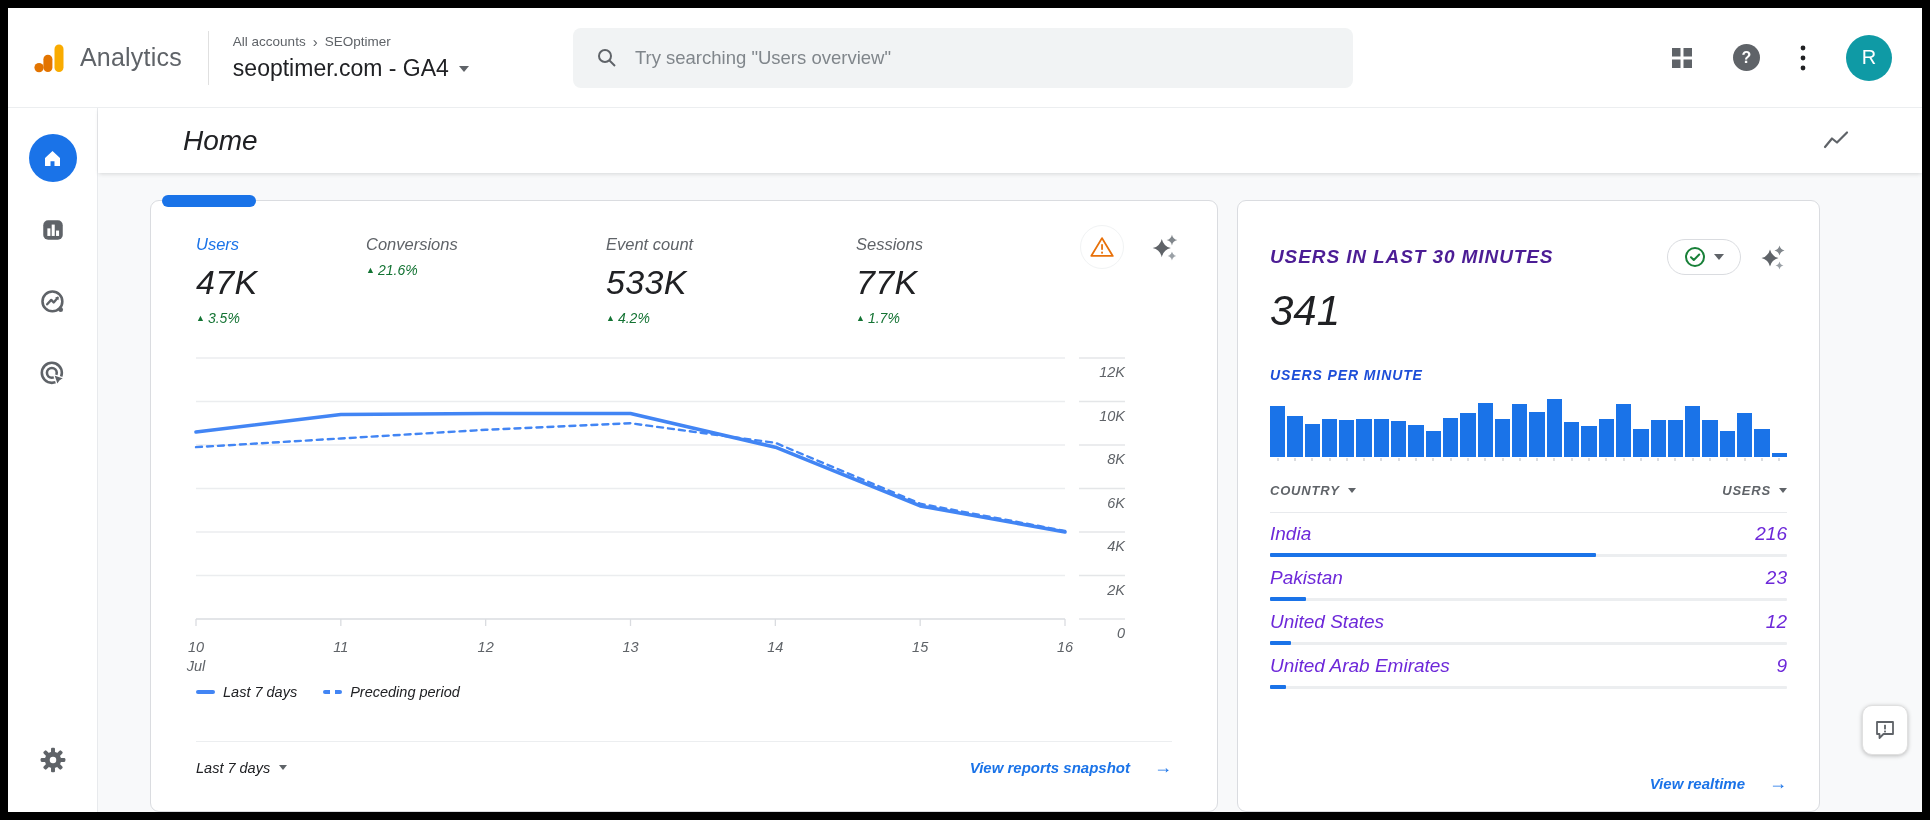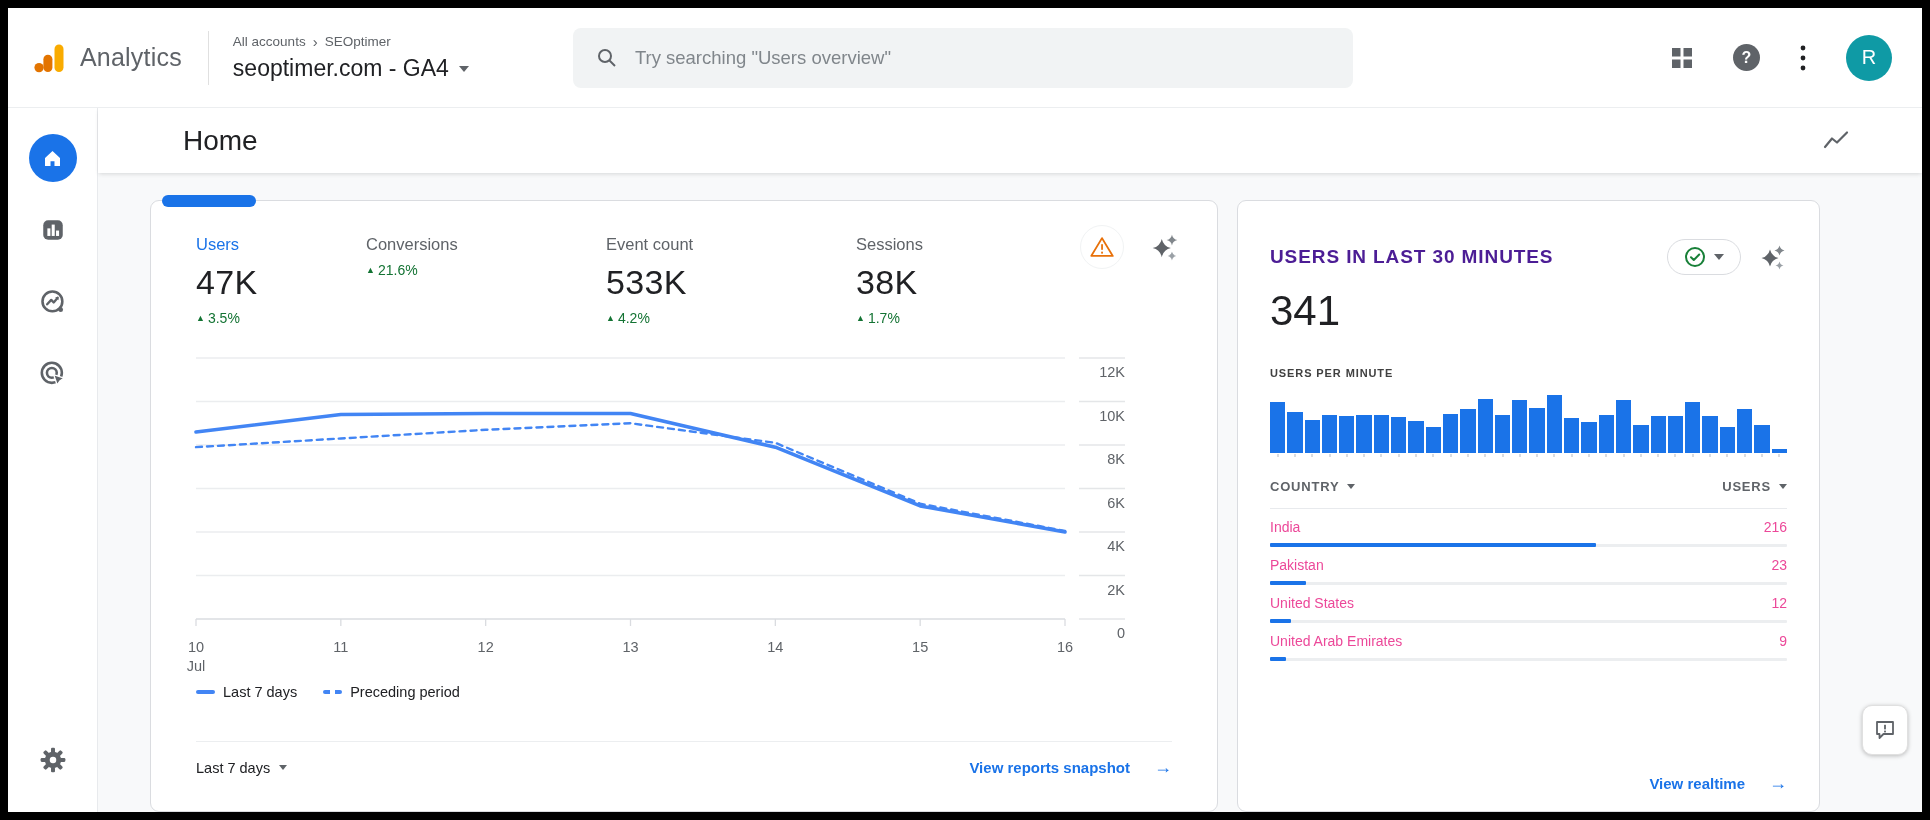--- a/index.html
+++ b/index.html
@@ -18,21 +18,21 @@
   .property { display:flex; align-items:center; gap:10px; font-size:23px; color:#202124; cursor:pointer; }
   .caret-down { width:0; height:0; border-left:5.5px solid transparent; border-right:5.5px solid transparent; border-top:6px solid #5f6368; display:inline-block; }
   .searchbar { margin-left:104px; width:780px; height:60px; background:#f1f3f4; border-radius:8px; display:flex; align-items:center; padding:0 22px; gap:16px; cursor:text; }
   .searchbar .placeholder { font-size:18.5px; color:#80868b; }
   .header-actions { margin-left:auto; display:flex; align-items:center; gap:40px; padding-right:30px; }
   .icon-btn { background:none; border:none; cursor:pointer; display:flex; align-items:center; justify-content:center; }
   .help-circle { width:27px; height:27px; border-radius:50%; background:#5f6368; color:#fff; font-size:16px; font-weight:bold; display:flex; align-items:center; justify-content:center; }
   .avatar { width:46px; height:46px; border-radius:50%; background:var(--avatar,#0f9aa5); color:#fff; font-size:20px; display:flex; align-items:center; justify-content:center; cursor:pointer; }
 
   
-  .body-row { display:flex; height:704px; }
+  .body-row { display:flex; height:704px;font-style:italic; }
   .sidebar { width:90px; background:#fff; border-right:1px solid #e8eaed; position:relative; display:flex; flex-direction:column; align-items:center; padding-top:26px; gap:24px; flex-shrink:0; }
   .nav-item { width:48px; height:48px; border-radius:50%; display:flex; align-items:center; justify-content:center; cursor:pointer; }
   .nav-item.active { background:var(--accent,#1a73e8); }
   .sidebar .gear { position:absolute; bottom:38px; left:0; right:0; display:flex; justify-content:center; cursor:pointer; }
 
   .main { flex:1; background:#f8f9fa; display:flex; flex-direction:column; min-width:0; }
   .titlebar { height:92px; background:#fff; box-shadow:0 2px 4px -1px rgba(60,64,67,.18); display:flex; align-items:center; padding:0 72px 0 85px; position:relative; z-index:3; }
   .page-title { font-size:28px; color:#202124; font-weight:400; }
   .titlebar-right { margin-left:auto; }
   .content { display:flex; gap:19px; padding:27px 0 0 52px; align-items:flex-start; }
@@ -68,33 +68,33 @@
   .range-select .caret-down { border-top-width:5px; border-left-width:4.5px; border-right-width:4.5px; }
   .link { margin-left:auto; color:var(--accent,#1a73e8); font-size:15px; font-weight:bold; display:flex; align-items:center; gap:24px; text-decoration:none; cursor:pointer; }
   .link .arrow { font-size:18px; font-weight:normal; }
 
   
   .rt-header { display:flex; align-items:center; padding-top:38px; }
   .rt-title { font-size:19px; color:#4c1d95; font-weight:bold; letter-spacing:.9px; }
   .rt-controls { margin-left:auto; display:flex; align-items:center; gap:18px; }
   .status-pill { width:74px; height:36px; border:1px solid #dadce0; border-radius:18px; background:#fff; display:flex; align-items:center; justify-content:center; gap:8px; cursor:pointer; }
   .rt-value { font-size:42px; color:#202124; margin-top:12px; }
-  .rt-sub { font-size:11px; color:#404040; font-weight:bold; letter-spacing:.9px; margin-top:32px; }
+  .rt-sub { font-size:14px; color:#1d4ed8; font-weight:bold; letter-spacing:.9px; margin-top:32px; }
   .bars { display:flex; align-items:flex-end; gap:2px; height:60px; margin-top:14px; }
   .bar-col { flex:1; display:flex; flex-direction:column; justify-content:flex-end; height:100%; }
   .bar { width:100%; background:var(--accent,#1a73e8); }
   .ticks { display:flex; gap:2px; margin-top:1px; }
   .tick { flex:1; display:flex; justify-content:center; }
   .tick i { width:2px; height:3px; background:#dadce0; }
   .ctable { margin-top:22px; }
   .ctable-head { display:flex; align-items:center; font-size:13px; color:#5f6368; font-weight:bold; letter-spacing:.8px; padding-bottom:14px; border-bottom:1px solid #e8eaed; }
   .ctable-head .col { display:flex; align-items:center; gap:8px; cursor:pointer; }
   .ctable-head .col.right { margin-left:auto; }
   .crow { padding-top:10px; }
-  .crow-line { display:flex; font-size:14px; color:#ec4899; }
+  .crow-line { display:flex; font-size:19px; color:#6d28d9; }
   .cval { margin-left:auto; }
   .ctrack { position:relative; height:3px; background:#eceef0; margin-top:9px; border-radius:1px; }
   .cfill { position:absolute; left:0; top:-1px; height:4px; background:var(--accent,#1a73e8); border-radius:1px; }
   .rt-footer { position:absolute; top:572px; left:32px; right:32px; display:flex; justify-content:flex-end; }
 
   
   .feedback-fab { position:absolute; right:14px; top:697px; width:46px; height:50px; background:#fff; border:1px solid #e0e0e0; border-radius:10px; box-shadow:0 1px 4px rgba(0,0,0,.25); display:flex; align-items:center; justify-content:center; cursor:pointer; z-index:10; }
 </style>
 </head>
 <body>
@@ -239,21 +239,21 @@
     <div class="metric-label">Event count</div>
     <div class="metric-value">533K</div>
     <div class="metric-delta">
       <span class="delta-arrow">▲</span>
       <span class="delta-val">4.2%</span>
     </div>
   </div>
 
   <div class="metric">
     <div class="metric-label">Sessions</div>
-    <div class="metric-value">38K</div>
+    <div class="metric-value">77K</div>
     <div class="metric-delta">
       <span class="delta-arrow">▲</span>
       <span class="delta-val">1.7%</span>
     </div>
   </div>
 <div class="ov-actions">
               <div class="warn-wrap">
                 <svg width="28" height="28" viewBox="0 0 30 30" fill="none">
                   <path d="M15 5.5 L26.5 24.5 H3.5 Z" stroke="#e8710a" stroke-width="2" stroke-linejoin="round"></path>
                   <rect x="14.1" y="12" width="1.9" height="6" fill="#e8710a"></rect>

